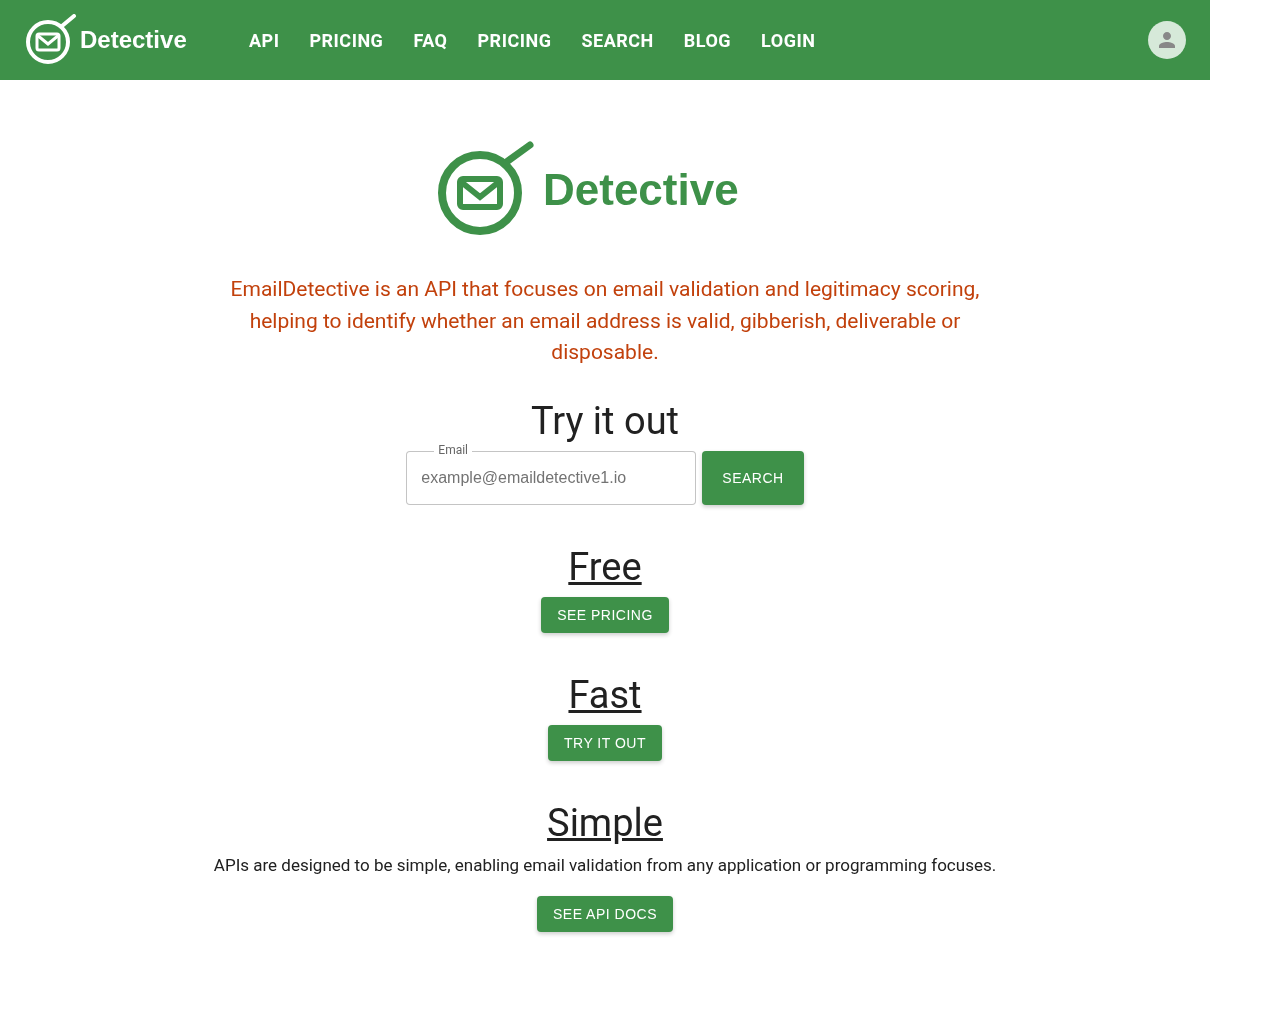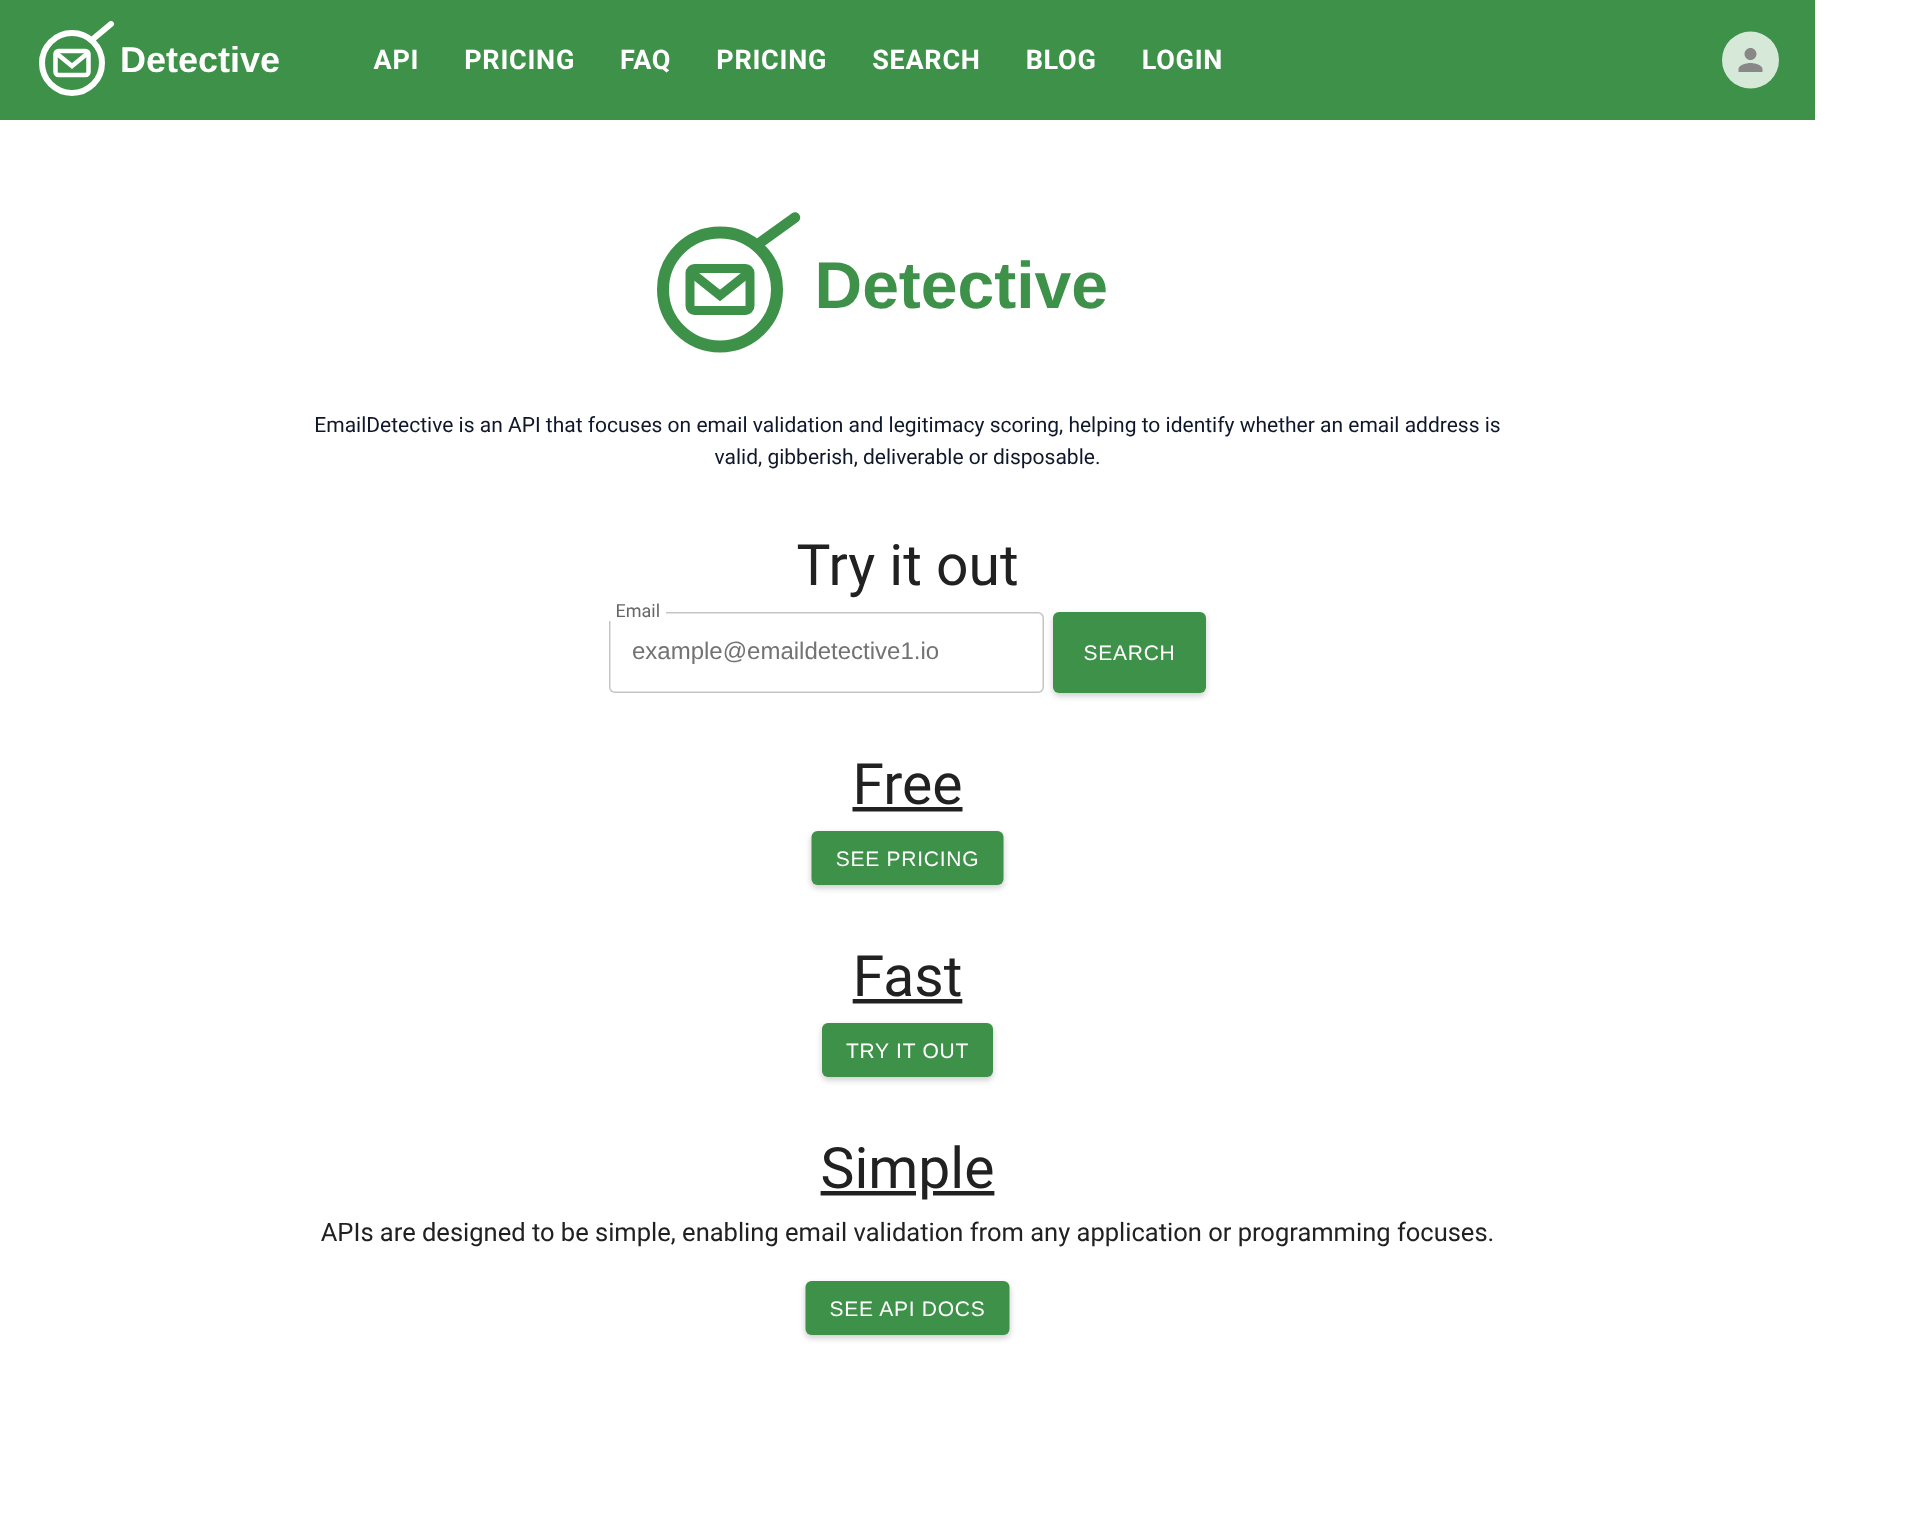--- a/index.html
+++ b/index.html
@@ -49,45 +49,45 @@
     .main {
       max-width: 820px;
       margin: 0 auto;
       text-align: center;
       padding: 40px 0 60px;
     }
     .big-logo {
       margin: 20px auto 30px;
     }
     .description {
-      font-size: 14px;
+      font-size: 21px;
       line-height: 1.5;
-      color: #0f172a;
-      margin-bottom: 40px;
+      color: #c2410c;
+      margin-bottom: 30px;
     }
     h2.section-title {
       font-size: 38px;
       font-weight: 400;
       margin: 24px 0 8px;
     }
     .try-row {
       display: flex;
       justify-content: center;
       align-items: center;
       gap: 6px;
       margin-bottom: 40px;
     }
     .input-wrap {
       position: relative;
       width: 290px;
     }
     .floating-label {
       position: absolute;
       top: -8px;
-      left: 0;
+      left: 28px;
       background: #fff;
       padding: 0 4px;
       font-size: 12px;
       color: #666;
     }
     .email-input {
       width: 100%;
       height: 54px;
       border: 1px solid rgba(0,0,0,0.23);
       border-radius: 4px;

